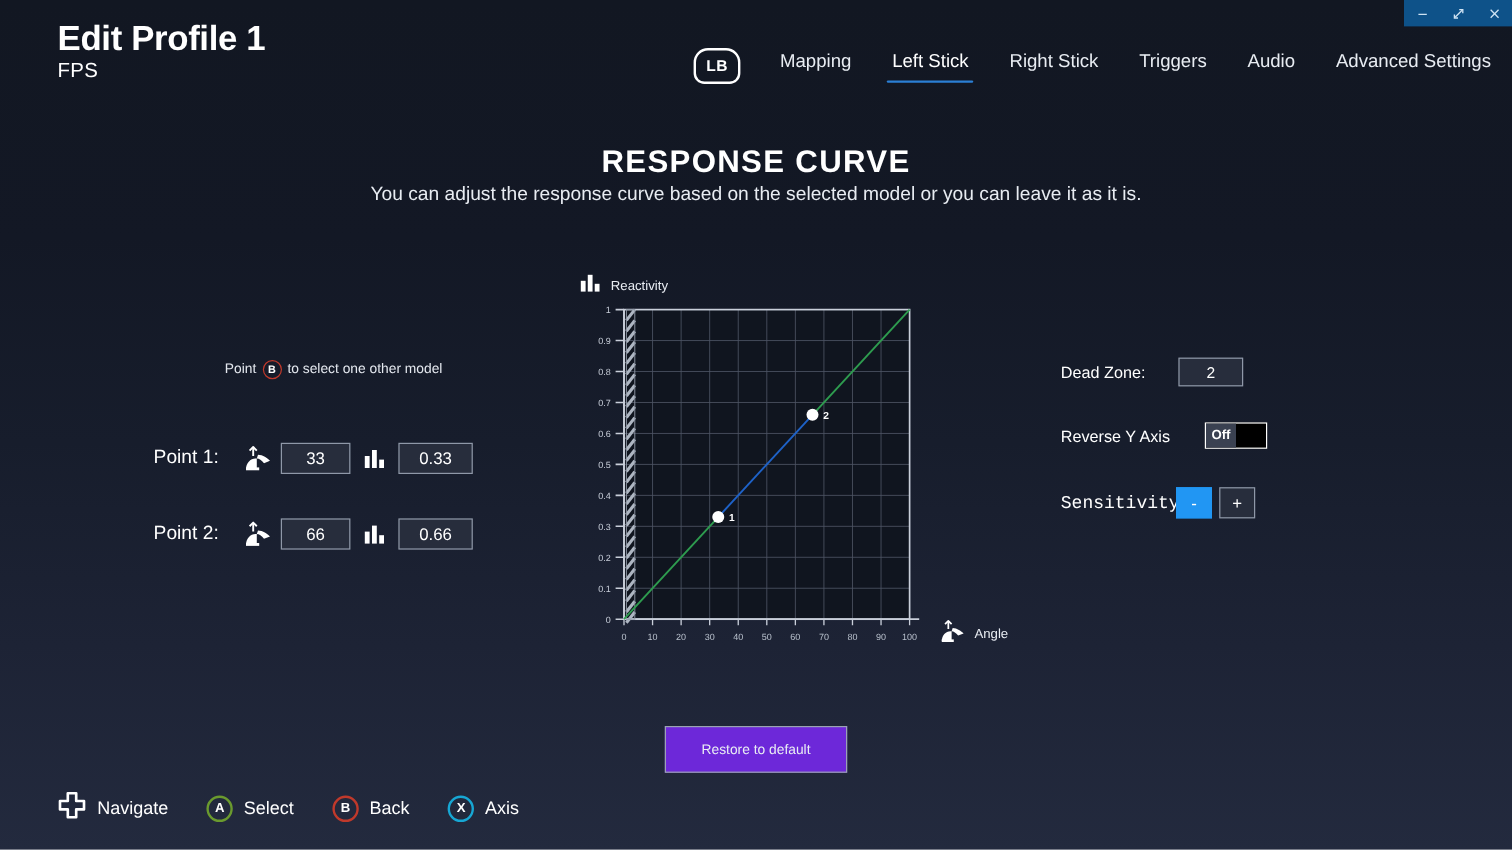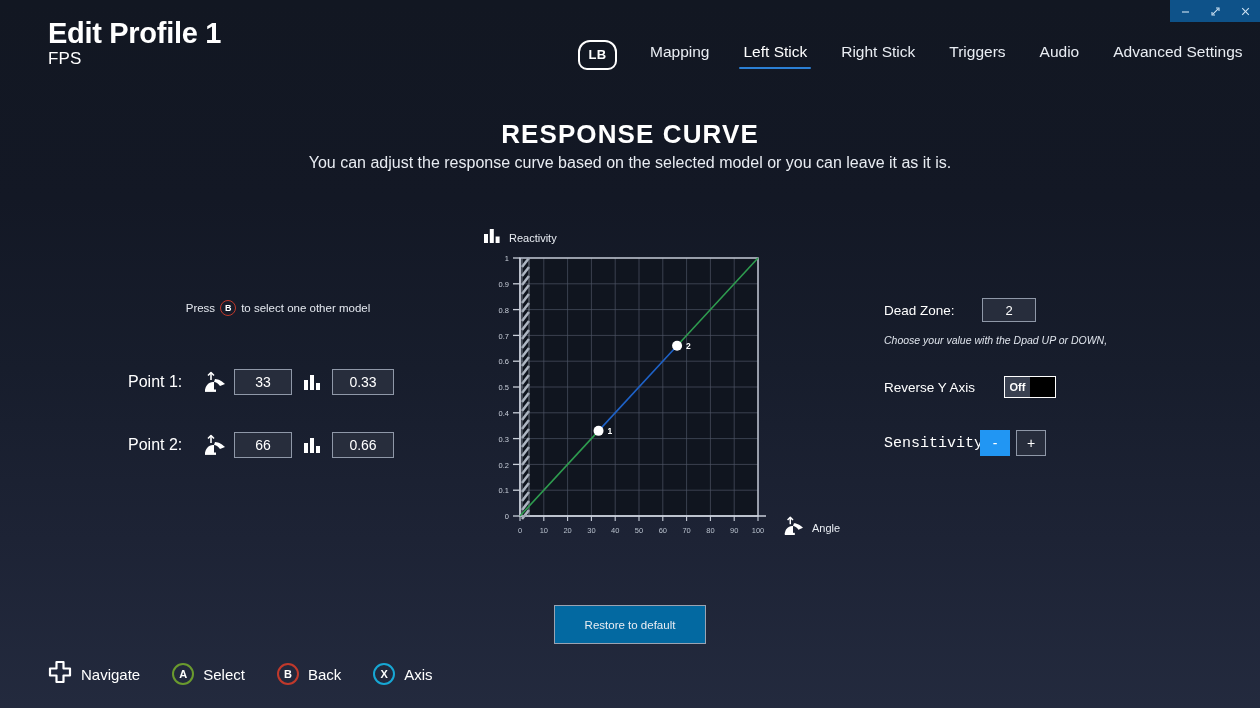--- a/index.html
+++ b/index.html
@@ -152,21 +152,21 @@
   .sens-btn {
     width: 30px; height: 26px; display: flex; align-items: center;
     justify-content: center; font-size: 14px; color: #fff; cursor: pointer;
   }
   .sens-btn.minus { background: #2196f3; border: 1.4px solid #2196f3; }
   .sens-btn.plus { background: #272d3c; border: 1.4px solid #8f98a8; margin-left: 6px; }
 
   
   .restore {
     position: absolute; left: 554px; top: 605px; width: 152px; height: 39px;
-    border: 1.4px solid #9aa3b2; background: #0369a1; color: #e9edf3;
+    border: 1.4px solid #9aa3b2; background: #6d28d9; color: #e9edf3;
     font-size: 11.5px; display: flex; align-items: center;
     justify-content: center; cursor: pointer;
   }
 
   
   .footer {
     position: absolute; left: 48px; bottom: 20px; display: flex;
     align-items: center; gap: 0;
   }
   .foot-item {
@@ -228,21 +228,21 @@
     <div class="navtab">Advanced Settings</div>
   </div>
 
 </div>
 
 <div class="page-title">RESPONSE CURVE</div>
 <div class="page-sub">You can adjust the response curve based on the selected model or you can leave it as it is.</div>
 
 <div class="model-panel">
   <div class="model-hint">
-    <span>Press</span>
+    <span>Point</span>
     <span class="btn-glyph">B</span>
     <span>to select one other model</span>
   </div>
 
   <div class="point-rows">
     <div class="point-row">
       <div class="point-label">Point 1:</div>
       <div class="icon-slot">
         <svg width="26" height="22" viewBox="0 0 26 22">
           <path d="M10 2 L10 9" stroke="#ffffff" stroke-width="1.6" fill="none"></path>
@@ -423,21 +423,20 @@
     </span>
     <span class="txt">Angle</span>
   </div>
 </div>
 
 <div class="ctrl-panel">
   <div class="ctrl-row">
     <div class="ctrl-label dz-label">Dead Zone:</div>
     <div class="dz-box">2</div>
   </div>
-  <div class="dz-hint">Choose your value with the Dpad UP or DOWN,</div>
 
   <div class="ry-row">
     <div class="ry-label">Reverse Y Axis</div>
     <div class="toggle">
       <div class="knob">Off</div>
     </div>
   </div>
 
   <div class="sens-row">
     <div class="sens-label">Sensitivity:</div>

